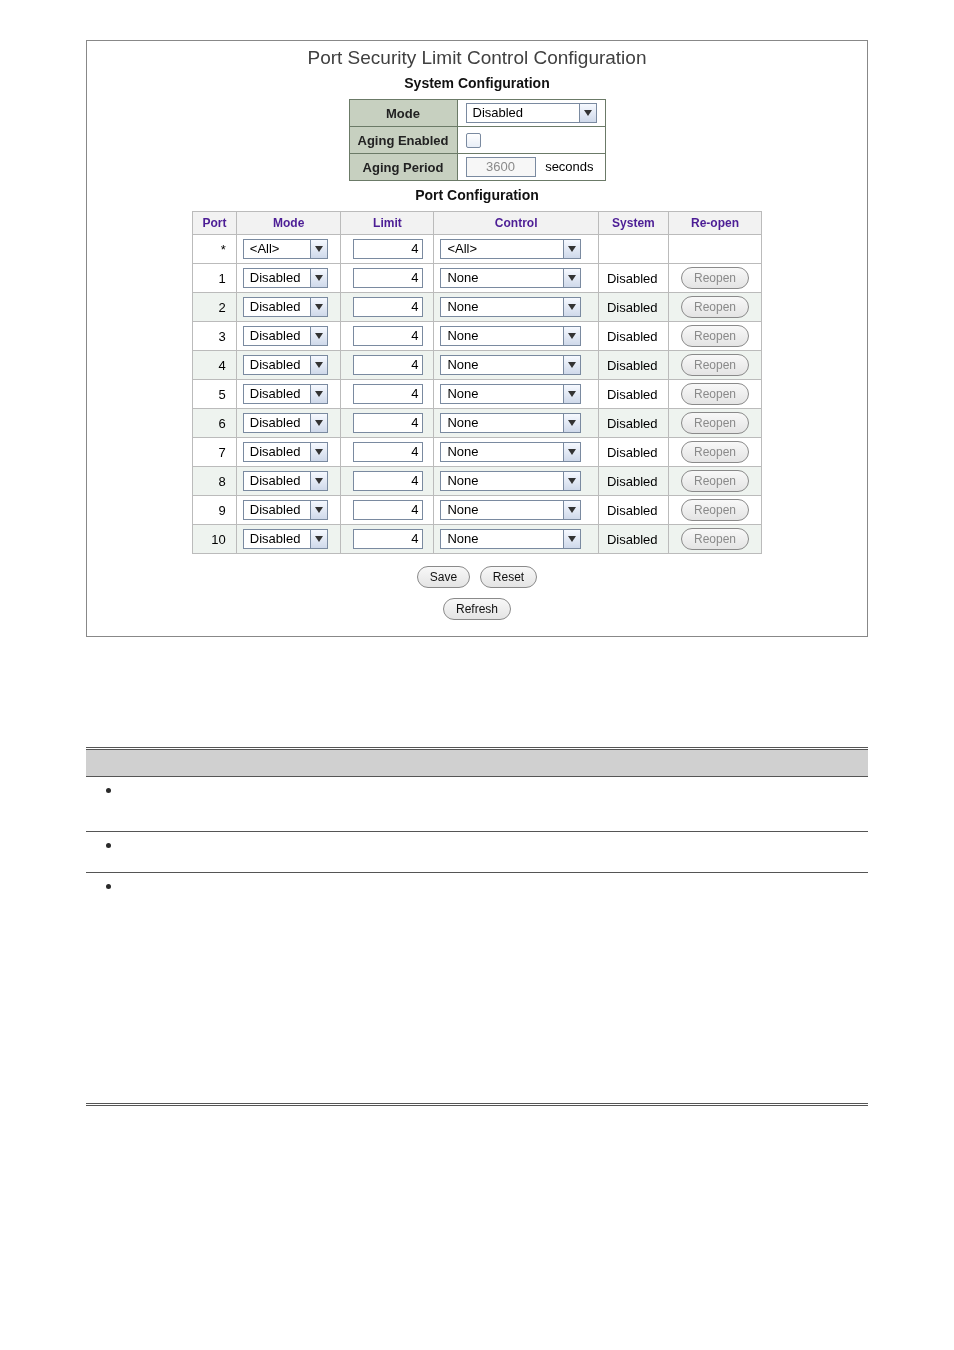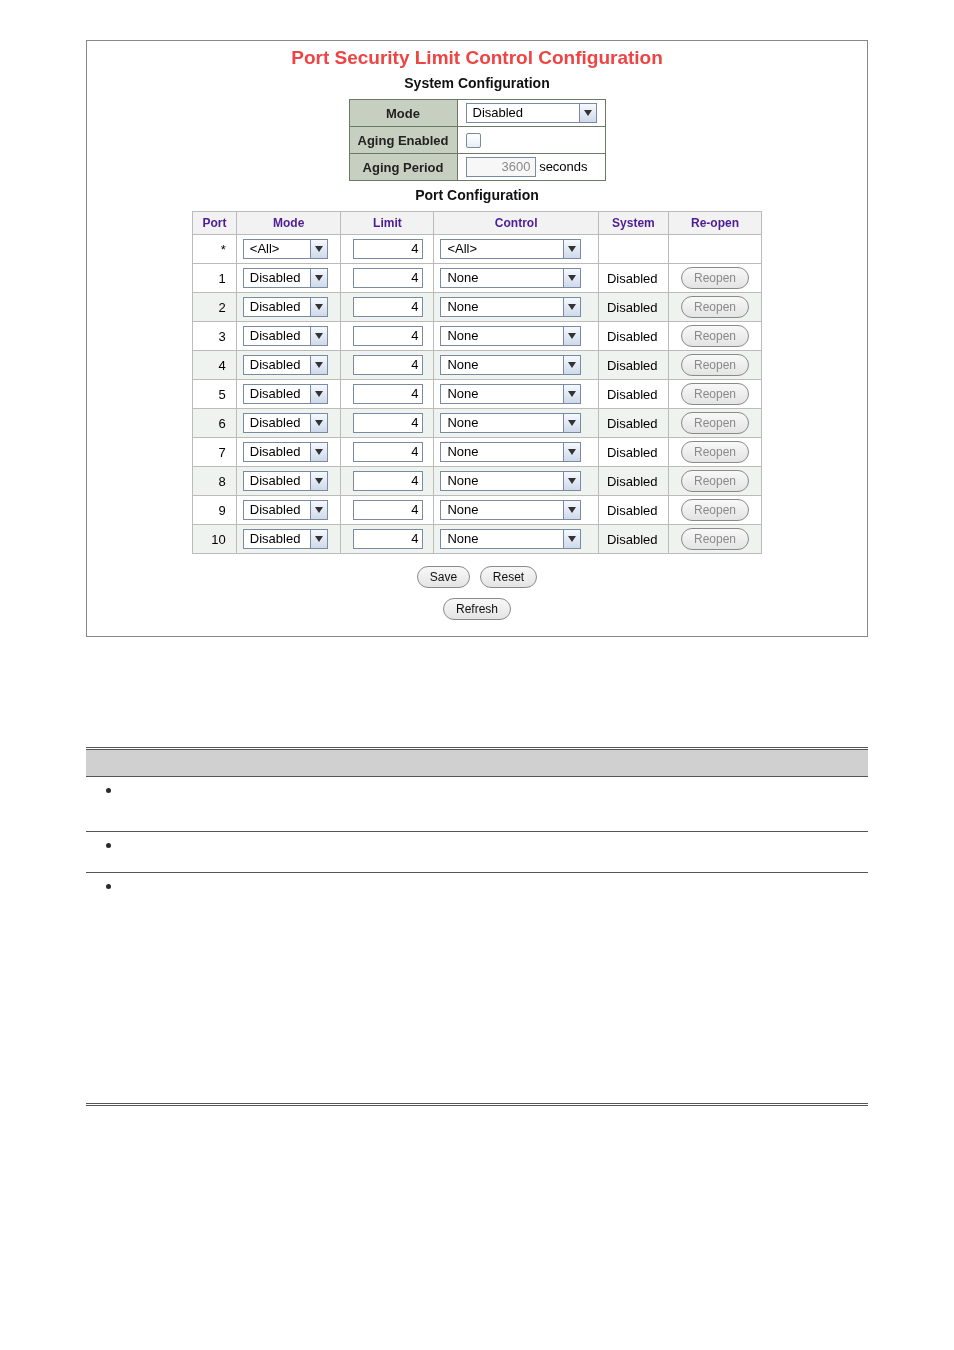--- a/index.html
+++ b/index.html
@@ -1,23 +1,23 @@
 <!DOCTYPE html>
 <html><head>
 <meta charset="utf-8">
 <style>
   html,body{margin:0;padding:0;background:#fff;font-family:Arial,Helvetica,sans-serif;font-size:13px;color:#000}
   .page{width:954px;margin:0 auto;padding:40px 86px 60px 86px;box-sizing:border-box}
   .panel{border:1px solid #888;padding:6px 8px 16px 8px;text-align:center}
-  .panel h1{margin:0 0 6px 0;font-size:19px;font-weight:bold;color:#ef4444;font-family:Arial,Helvetica,sans-serif}
+  .panel h1{margin:0 0 6px 0;font-size:19px;font-weight:normal;color:#404040;font-family:Arial,Helvetica,sans-serif}
   .panel h2{margin:6px 0 8px 0;font-size:14px;font-weight:bold;color:#111}
   table{border-collapse:collapse;margin:0 auto}
   .syscfg td.label{background:#c7d0c0;border:1px solid #6b7a67;padding:2px 8px;font-weight:bold;text-align:center;color:#222;height:22px}
   .syscfg td.value{background:#fff;border:1px solid #6b7a67;padding:2px 8px;text-align:left;height:22px}
-  .syscfg td.value span.unit{}
+  .syscfg td.value span.unit{margin-left:6px}
   .combo{display:inline-flex;align-items:center}
   .combo .txt{border:1px solid #7a8aa0;border-right:none;background:#fff;padding:1px 6px;line-height:16px;height:16px;min-width:60px;text-align:left}
   .combo .btn{width:16px;height:18px;border:1px solid #7a8aa0;background:linear-gradient(#f6f9ff,#cfd9ea);display:inline-flex;align-items:center;justify-content:center}
   .combo .btn svg{width:8px;height:6px}
   .txtbox{border:1px solid #7a8aa0;background:#fff;padding:1px 4px;line-height:16px;height:16px;display:inline-block;text-align:right}
   .txtbox.dis{color:#8a8a8a;background:#f7f7f7}
   .chk{width:13px;height:13px;border:1px solid #7a8aa0;border-radius:2px;background:linear-gradient(#fff,#e8eef7);display:inline-block;vertical-align:middle}
   .portcfg{width:570px}
   .portcfg th{background:#f2f2f2;border:1px solid #bbb;color:#4c1d95;font-weight:bold;padding:4px 8px;font-size:12px}
   .portcfg td{border:1px solid #bbb;padding:2px 6px;text-align:center;height:24px}
@@ -67,21 +67,21 @@
       </tr>
       <tr>
         <td class="label">Aging Enabled</td>
         <td class="value">
           <span class="chk"></span>
         </td>
       </tr>
       <tr>
         <td class="label">Aging Period</td>
         <td class="value">
-          <span class="txtbox dis" style="width:60px;text-align:right">3600</span>
+          <span class="txtbox dis" style="width:60px;text-align:center">3600</span>
           <span class="unit">seconds</span>
         </td>
       </tr>
     </tbody>
       </table>
 
     <h2>Port Configuration</h2>
 
     <table class="portcfg">
       <thead>

